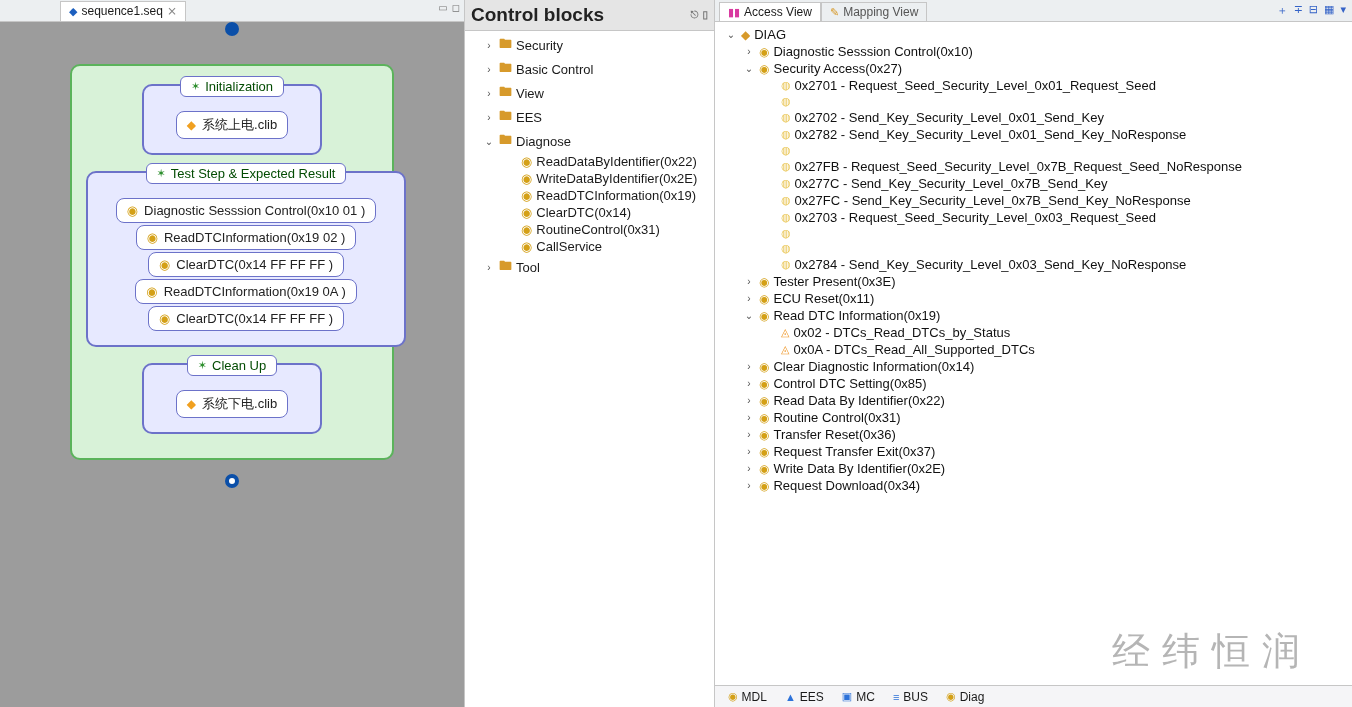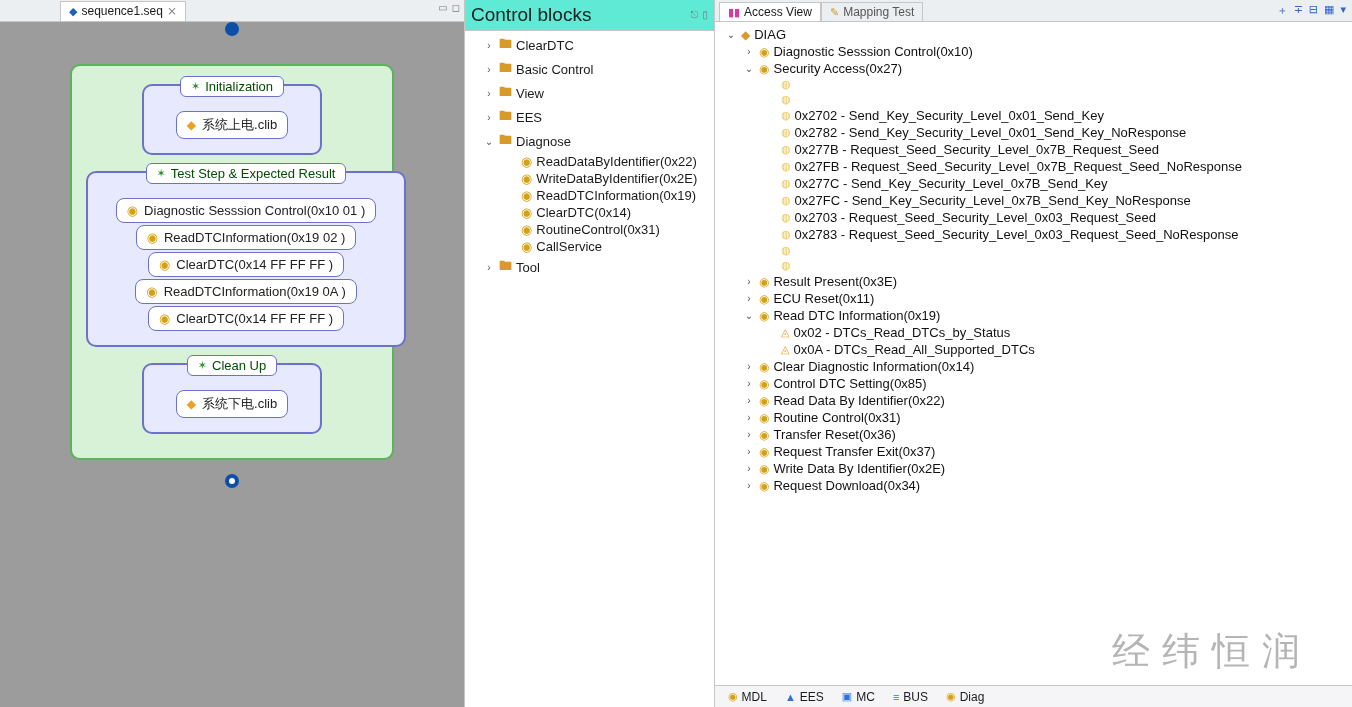--- a/index.html
+++ b/index.html
@@ -116,25 +116,25 @@
   
   .palette-pane {
     width: 250px;
     height: 100%;
     border-right: 1px solid #c6c6c6;
     display: flex;
     flex-direction: column;
     background: #fff;
   }
   .palette-header {
-    background: #5eead4;
+    background: #e5e5e5;
     padding: 4px 6px;
     border-bottom: 1px solid #c6c6c6;
     font-size: 19px;
-    font-weight: 400;
+    font-weight: 700;
     color: #222;
     display: flex;
     justify-content: space-between;
     align-items: center;
   }
   .palette-header .hctrl { font-size:10px; color:#777; display:flex; gap:4px;}
   .palette-tree { padding: 2px 2px; font-size: 13px; }
   .tnode { display:flex; align-items:center; gap:4px; padding:1px 0; cursor:default;}
   .tw { width:12px; display:inline-flex; justify-content:center; color:#555; font-size:10px;}
   .folder { color:#d79a2b; }
@@ -295,21 +295,21 @@
     <span>Control blocks</span>
     <span class="hctrl">
       <span>⎋</span>
       <span>▯</span>
     </span>
   </div>
   <div class="palette-tree" id="palette-tree">
       <div class="tnode ind1">
         <span class="tw">›</span>
         <span class="folder">🖿</span>
-        <span class="lbl">ClearDTC</span>
+        <span class="lbl">Security</span>
       </div>
       <div class="tnode ind1">
         <span class="tw">›</span>
         <span class="folder">🖿</span>
         <span class="lbl">Basic Control</span>
       </div>
       <div class="tnode ind1">
         <span class="tw">›</span>
         <span class="folder">🖿</span>
         <span class="lbl">View</span>
@@ -363,21 +363,21 @@
 </div>
 
 <div class="right-pane">
   <div class="view-tab-bar">
     <div class="vtab">
       <span class="vi vi-access">▮▮</span>
       <span>Access View</span>
     </div>
     <div class="vtab inactive">
       <span class="vi vi-map">✎</span>
-      <span>Mapping Test</span>
+      <span>Mapping View</span>
     </div>
     <div class="rctrl">
       <span>＋</span>
       <span>∓</span>
       <span>⊟</span>
       <span>▦</span>
       <span>▾</span>
     </div>
   </div>
 
@@ -393,39 +393,39 @@
         <span class="lbl">Diagnostic Sesssion Control(0x10)</span>
       </div>
       <div class="row d1">
         <span class="tw">⌄</span>
         <span class="iGear">◉</span>
         <span class="lbl">Security Access(0x27)</span>
       </div>
       <div class="row d2">
         <span class="tw"></span>
         <span class="iCirc">◍</span>
+        <span class="lbl">0x2701 - Request_Seed_Security_Level_0x01_Request_Seed</span>
       </div>
       <div class="row d2">
         <span class="tw"></span>
         <span class="iCirc">◍</span>
       </div>
       <div class="row d2">
         <span class="tw"></span>
         <span class="iCirc">◍</span>
         <span class="lbl">0x2702 - Send_Key_Security_Level_0x01_Send_Key</span>
       </div>
       <div class="row d2">
         <span class="tw"></span>
         <span class="iCirc">◍</span>
         <span class="lbl">0x2782 - Send_Key_Security_Level_0x01_Send_Key_NoResponse</span>
       </div>
       <div class="row d2">
         <span class="tw"></span>
         <span class="iCirc">◍</span>
-        <span class="lbl">0x277B - Request_Seed_Security_Level_0x7B_Request_Seed</span>
       </div>
       <div class="row d2">
         <span class="tw"></span>
         <span class="iCirc">◍</span>
         <span class="lbl">0x27FB - Request_Seed_Security_Level_0x7B_Request_Seed_NoResponse</span>
       </div>
       <div class="row d2">
         <span class="tw"></span>
         <span class="iCirc">◍</span>
         <span class="lbl">0x277C - Send_Key_Security_Level_0x7B_Send_Key</span>
@@ -436,34 +436,34 @@
         <span class="lbl">0x27FC - Send_Key_Security_Level_0x7B_Send_Key_NoResponse</span>
       </div>
       <div class="row d2">
         <span class="tw"></span>
         <span class="iCirc">◍</span>
         <span class="lbl">0x2703 - Request_Seed_Security_Level_0x03_Request_Seed</span>
       </div>
       <div class="row d2">
         <span class="tw"></span>
         <span class="iCirc">◍</span>
-        <span class="lbl">0x2783 - Request_Seed_Security_Level_0x03_Request_Seed_NoResponse</span>
-      </div>
-      <div class="row d2">
-        <span class="tw"></span>
-        <span class="iCirc">◍</span>
-      </div>
-      <div class="row d2">
-        <span class="tw"></span>
-        <span class="iCirc">◍</span>
-      </div>
-      <div class="row d1">
-        <span class="tw">›</span>
-        <span class="iGear">◉</span>
-        <span class="lbl">Result Present(0x3E)</span>
+      </div>
+      <div class="row d2">
+        <span class="tw"></span>
+        <span class="iCirc">◍</span>
+      </div>
+      <div class="row d2">
+        <span class="tw"></span>
+        <span class="iCirc">◍</span>
+        <span class="lbl">0x2784 - Send_Key_Security_Level_0x03_Send_Key_NoResponse</span>
+      </div>
+      <div class="row d1">
+        <span class="tw">›</span>
+        <span class="iGear">◉</span>
+        <span class="lbl">Tester Present(0x3E)</span>
       </div>
       <div class="row d1">
         <span class="tw">›</span>
         <span class="iGear">◉</span>
         <span class="lbl">ECU Reset(0x11)</span>
       </div>
       <div class="row d1">
         <span class="tw">⌄</span>
         <span class="iGear">◉</span>
         <span class="lbl">Read DTC Information(0x19)</span>

